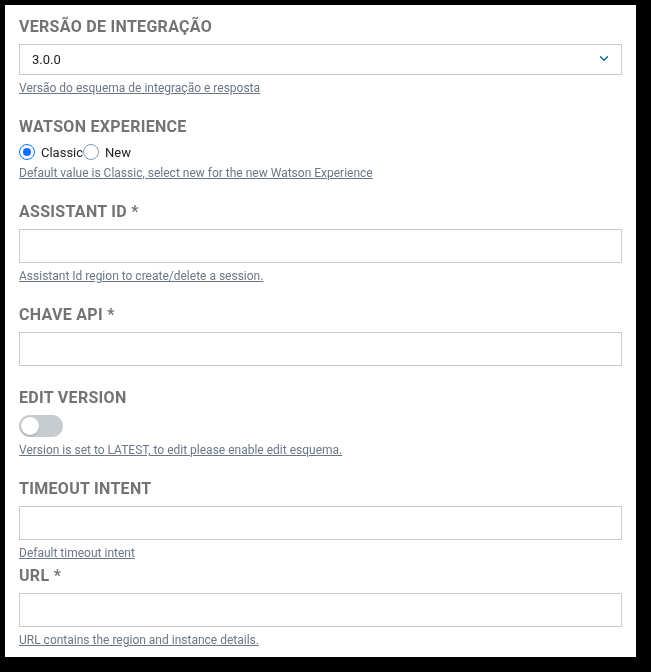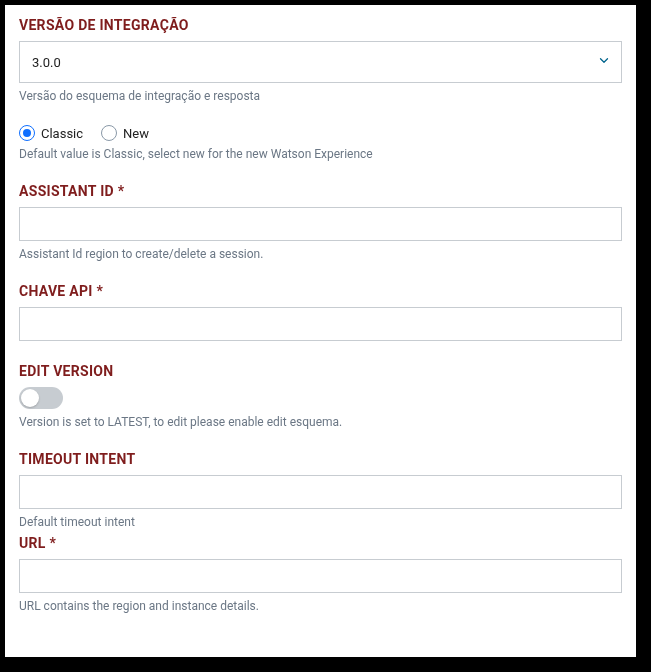--- a/index.html
+++ b/index.html
@@ -14,35 +14,36 @@
   .panel {
     background: #fff;
     width: 641px;
     height: 662px;
     margin: 0;
     padding: 12px 14px 0 14px;
     border: 5px solid #000;
   }
   .field { margin-bottom: 22px; }
   .label {
-    color: #7f1d1d;
-    font-size: 14px;
+    color: #737373;
+    font-size: 16px;
     font-weight: 700;
     letter-spacing: .3px;
     margin-bottom: 8px;
   }
   .help {
     color: #6b7785;
     font-size: 12px;
     margin-top: 6px;
+    text-decoration: underline;
   }
   .select {
     position: relative;
     border: 1px solid #c7ccd1;
-    height: 42px;
+    height: 31px;
     display: flex;
     align-items: center;
     padding: 0 34px 0 12px;
     font-size: 13px;
     color: #222;
     cursor: pointer;
     background: #fff;
   }
   .select .chev {
     position: absolute;
@@ -54,21 +55,21 @@
   .text-input {
     width: 100%;
     height: 34px;
     border: 1px solid #c7ccd1;
     padding: 0 10px;
     font-size: 13px;
     color: #222;
     background: #fff;
     outline: none;
   }
-  .radio-row { display: flex; gap: 18px; align-items: center; }
+  .radio-row { display: flex; align-items: center; }
   .radio-item { display: inline-flex; align-items: center; gap: 6px; font-size: 13px; color: #222; cursor: pointer; }
   .radio-outer {
     width: 16px; height: 16px; border: 1px solid #8a99a8; border-radius: 50%;
     display: inline-flex; align-items: center; justify-content: center;
     background: #fff;
   }
   .radio-outer.sel { border-color: #0f6fff; }
   .radio-inner { width: 8px; height: 8px; border-radius: 50%; background: #0f6fff; display: none; }
   .radio-outer.sel .radio-inner { display: block; }
   .toggle {
@@ -93,20 +94,21 @@
       <span class="chev">
         <svg width="14" height="14" viewBox="0 0 24 24" fill="none" stroke="currentColor" stroke-width="2.2" stroke-linecap="round" stroke-linejoin="round">
             <polyline points="6 9 12 15 18 9"></polyline>
           </svg>
       </span>
     </div>
     <div class="help">Versão do esquema de integração e resposta</div>
   </div>
 
   <div class="field">
+    <div class="label">WATSON EXPERIENCE</div>
     <div class="radio-row">
       <label class="radio-item">
         <span class="radio-outer sel">
             <span class="radio-inner"></span>
           </span>
         <span>Classic</span>
       </label>
       <label class="radio-item">
         <span class="radio-outer"></span>
         <span>New</span>

